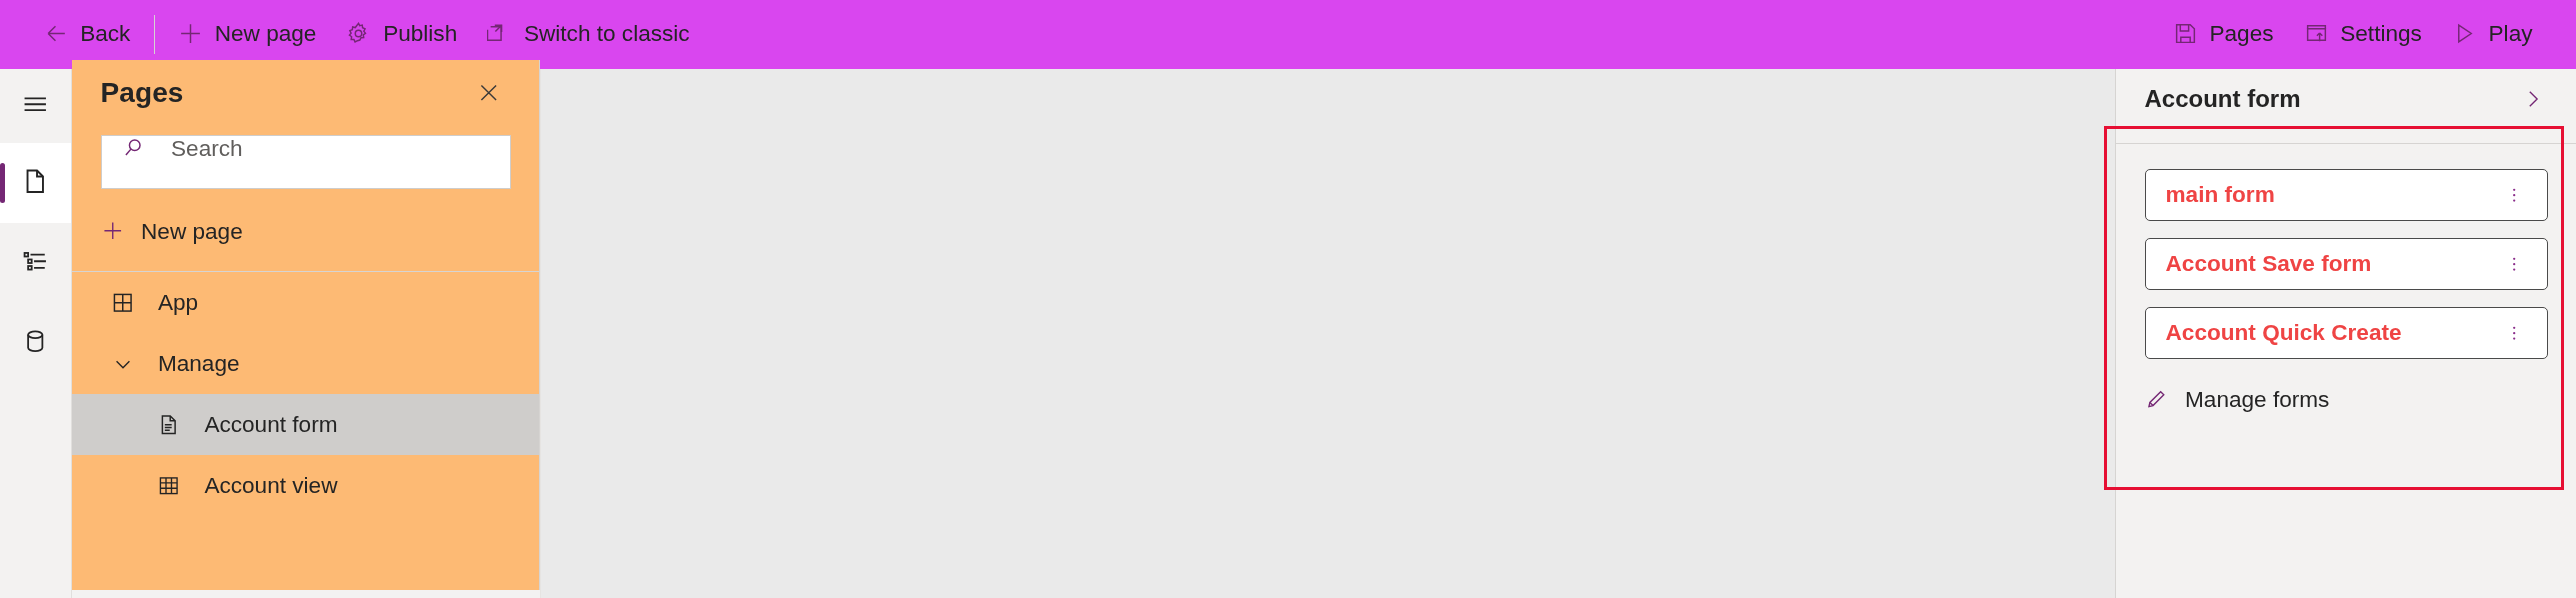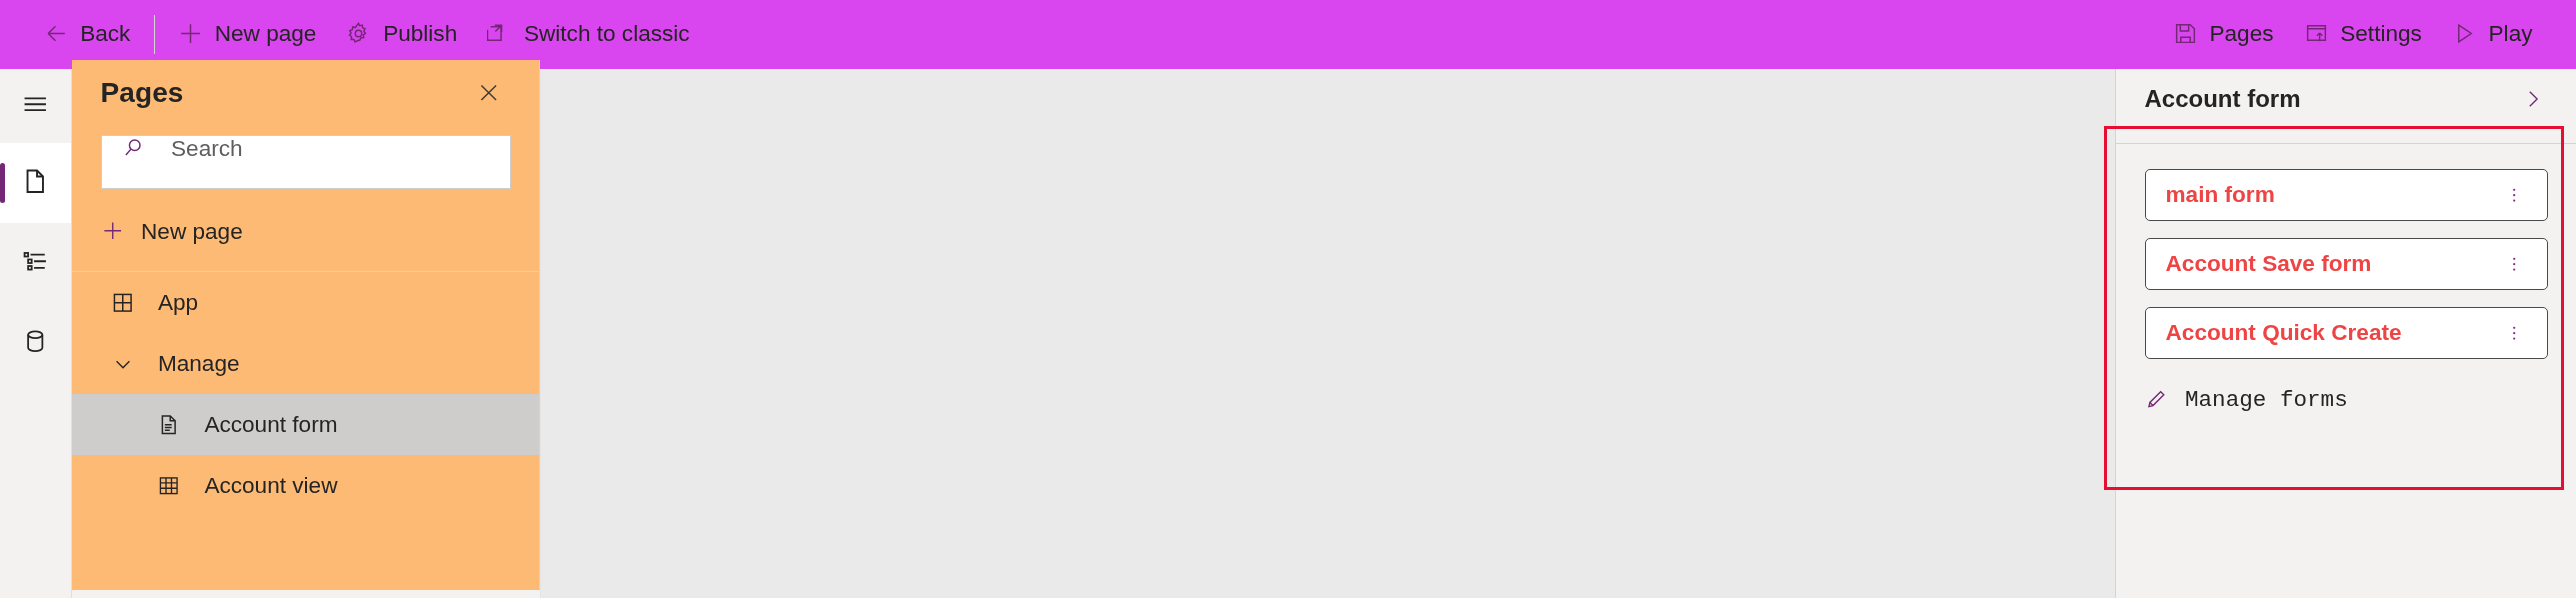--- a/index.html
+++ b/index.html
@@ -264,21 +264,20 @@
     justify-content: center;
     cursor: pointer;
   }
   .manage-row {
     display: flex;
     align-items: center;
     gap: 17px;
     height: 49px;
     margin-top: 10px;
     cursor: pointer;
-    font-family: Liberation Mono, monospace;
   }
   .manage-label { font-size: 22.6px; color: #242424; }
 
   
   .annotation-rect {
     position: absolute;
     left: 2104px;
     top: 126px;
     width: 460px;
     height: 364px;

